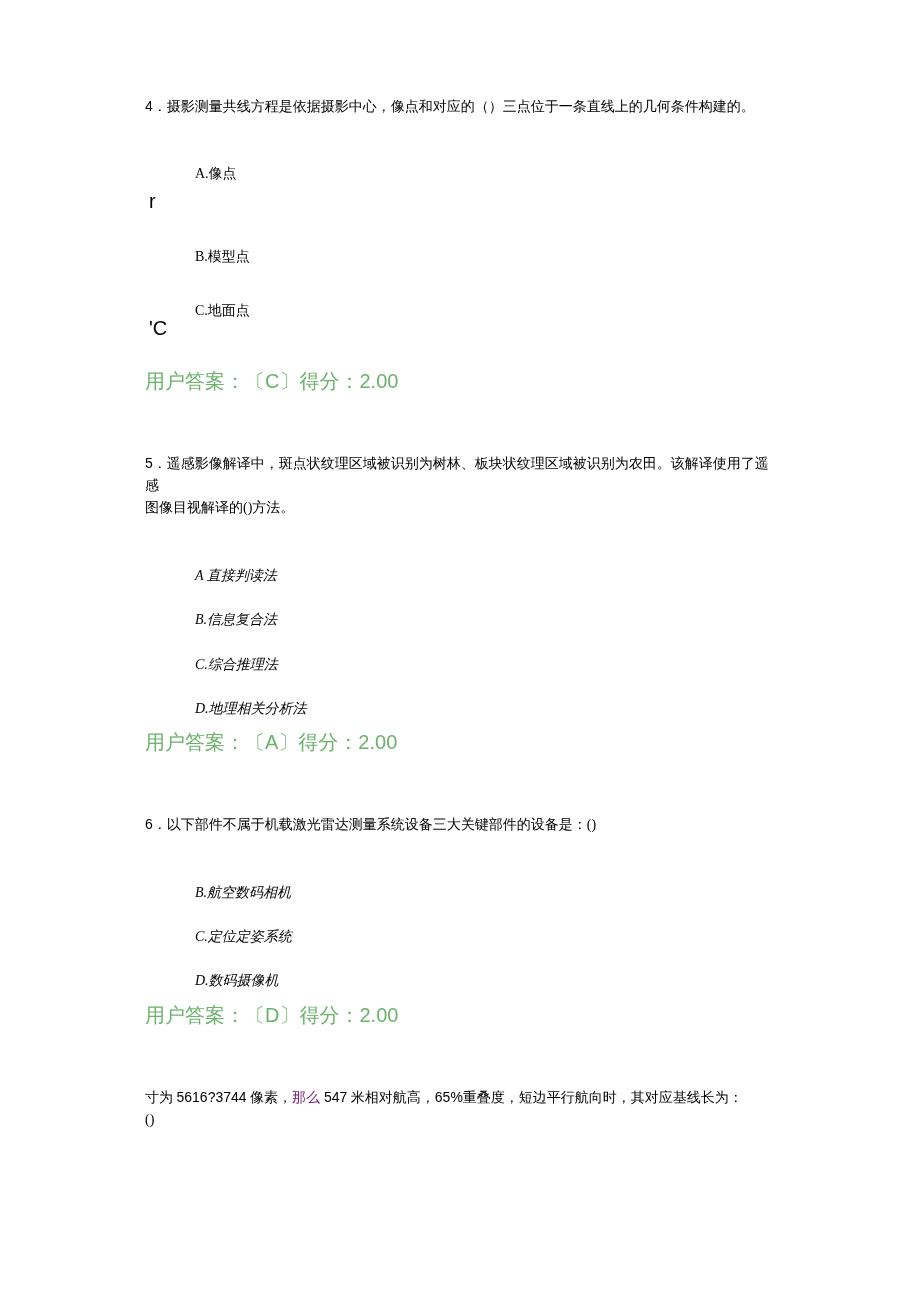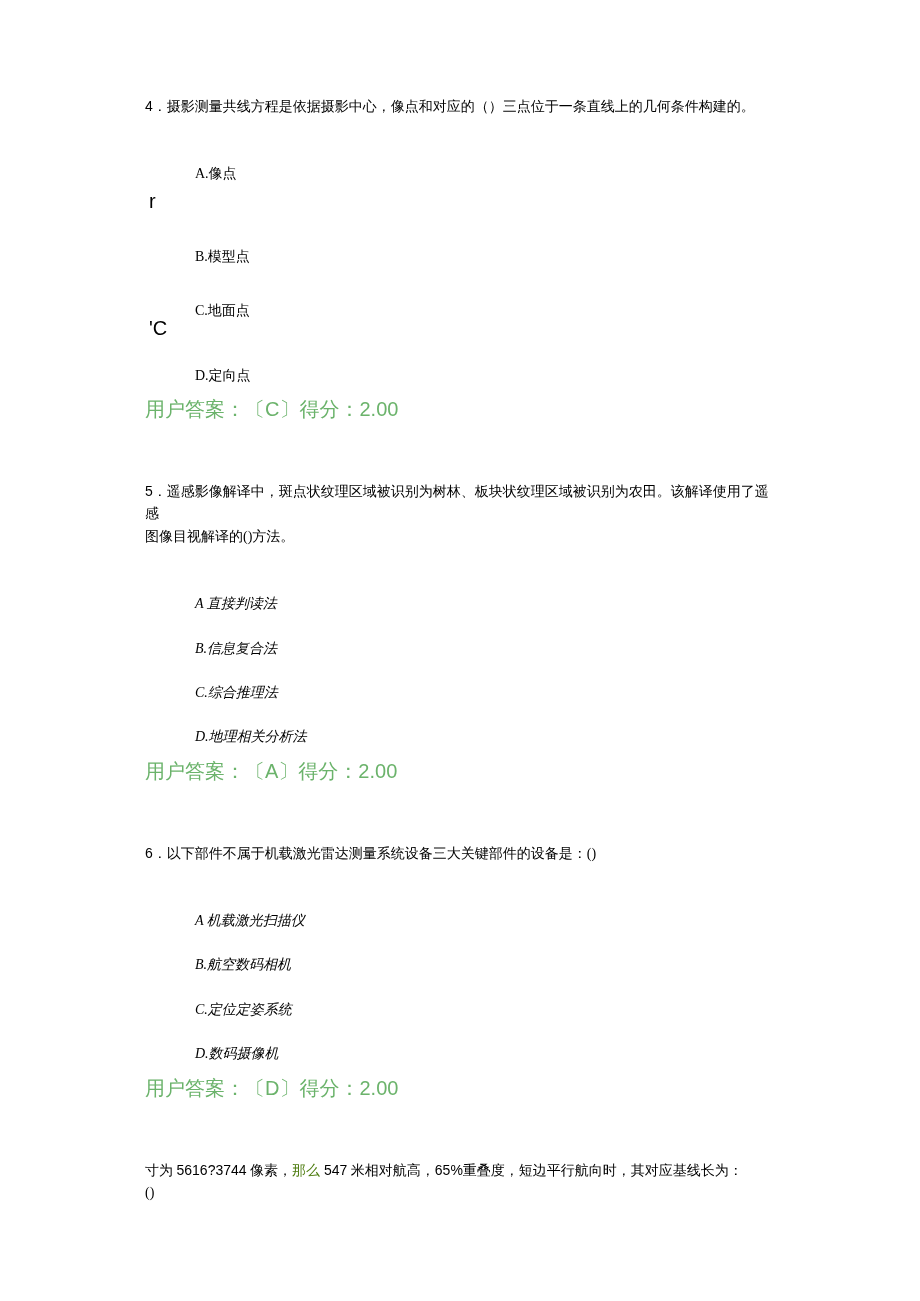--- a/index.html
+++ b/index.html
@@ -45,37 +45,36 @@
     font-weight: normal;
     font-family: Arial, sans-serif;
   }
   .mark-c {
     left: 149px;
     top: 312px;
     font-size: 20px;
     font-family: Arial, sans-serif;
     font-weight: normal;
   }
-  .inline-green { color: #4d7c0f; }
+  .inline-green { color: #701a75; }
   .lat { font-family: Arial, sans-serif; }
 </style>
 </head>
 <body>
 
 <div class="float-mark mark-r">r</div>
 <div class="float-mark mark-c">'C</div>
 
 <div class="question-block">
   <div class="question-text">
     <span class="lat">4</span><span>．摄影测量共线方程是依据摄影中心，像点和对应的（）三点位于一条直线上的几何条件构建的。</span>
   </div>
   <div class="option" style="margin-bottom:60px;">A.像点</div>
   <div class="option">B.模型点</div>
   <div class="option" style="margin-bottom:42px;">C.地面点</div>
-  <div class="option" style="margin-bottom:6px;">D.定向点</div>
   <div class="answer-line">
     <span>用户答案：〔</span><span class="lat">C</span><span>〕得分：</span><span class="score lat">2.00</span>
   </div>
 </div>
 
 <div class="question-block">
   <div class="question-text">
     <div><span class="lat">5</span><span>．遥感影像解译中，斑点状纹理区域被识别为树林、板块状纹理区域被识别为农田。该解译使用了遥感</span></div>
     <div>图像目视解译的()方法。</div>
   </div>
@@ -85,21 +84,20 @@
   <div class="option-tight" style="margin-bottom:6px;">D.地理相关分析法</div>
   <div class="answer-line">
     <span>用户答案：〔</span><span class="lat">A</span><span>〕得分：</span><span class="score lat">2.00</span>
   </div>
 </div>
 
 <div class="question-block">
   <div class="question-text">
     <span class="lat">6</span><span>．以下部件不属于机载激光雷达测量系统设备三大关键部件的设备是：()</span>
   </div>
-  <div class="option-tight">A 机载激光扫描仪</div>
   <div class="option-tight">B.航空数码相机</div>
   <div class="option-tight">C.定位定姿系统</div>
   <div class="option-tight" style="margin-bottom:6px;">D.数码摄像机</div>
   <div class="answer-line">
     <span>用户答案：〔</span><span class="lat">D</span><span>〕得分：</span><span class="score lat">2.00</span>
   </div>
 </div>
 
 <div class="question-block">
   <div class="question-text-tight">

